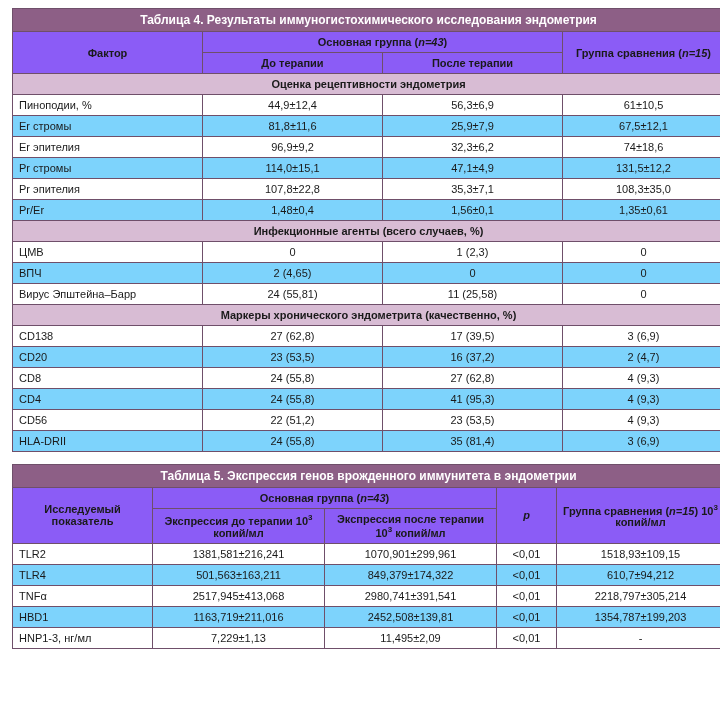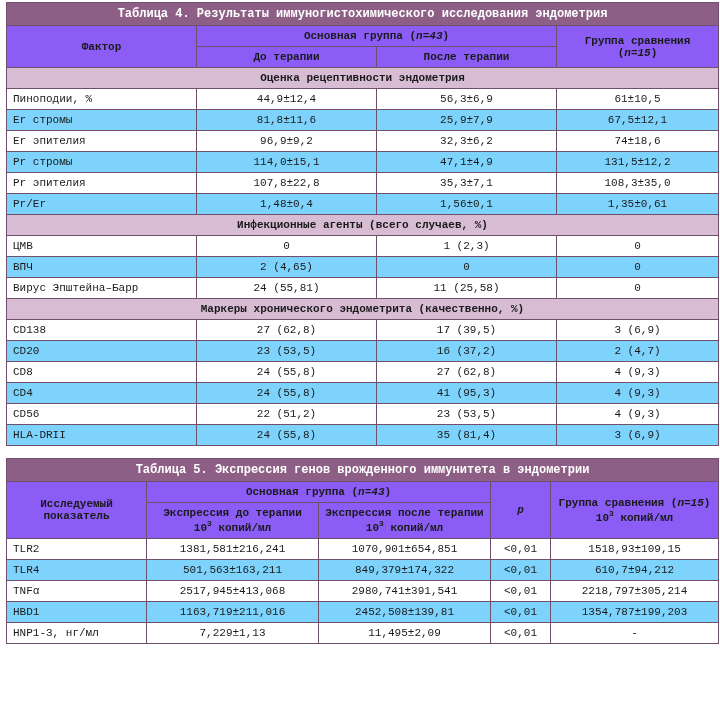--- a/index.html
+++ b/index.html
@@ -10,23 +10,22 @@
   body {
     width: 720px;
     height: 705px;
     font-family: "Liberation Sans", sans-serif;
     font-size: 11px;
     color: #1a1a1a;
     -webkit-font-smoothing: antialiased;
   }
   .page {
     width: 716px;
-    padding: 2px;
+    padding: 8px;
     box-sizing: border-box;
-    font-family: Liberation Mono, monospace;
   }
   table.tbl {
     width: 712px;
     margin: 0 4px;
     border-collapse: collapse;
     table-layout: fixed;
   }
   table.tbl td, table.tbl th {
     border: 1px solid #6f4f6a;
     padding: 4px 6px;
@@ -225,21 +224,21 @@
         <td class="hdr" rowspan="2"><i class="it">p</i></td>
         <td class="hdr" rowspan="2">Группа сравнения (<i class="it">n=15</i>) 10<sup>3</sup> копий/мл</td>
       </tr>
       <tr>
         <td class="hdr">Экспрессия до терапии 10<sup>3</sup> копий/мл</td>
         <td class="hdr">Экспрессия после терапии 10<sup>3</sup> копий/мл</td>
       </tr>
       <tr class="light">
         <td class="rowlabel">TLR2</td>
         <td class="val">1381,581±216,241</td>
-        <td class="val">1070,901±654,851</td>
+        <td class="val">1070,901±299,961</td>
         <td class="val">&lt;0,01</td>
         <td class="val">1518,93±109,15</td>
       </tr>
       <tr class="tint">
         <td class="rowlabel">TLR4</td>
         <td class="val">501,563±163,211</td>
         <td class="val">849,379±174,322</td>
         <td class="val">&lt;0,01</td>
         <td class="val">610,7±94,212</td>
       </tr>

